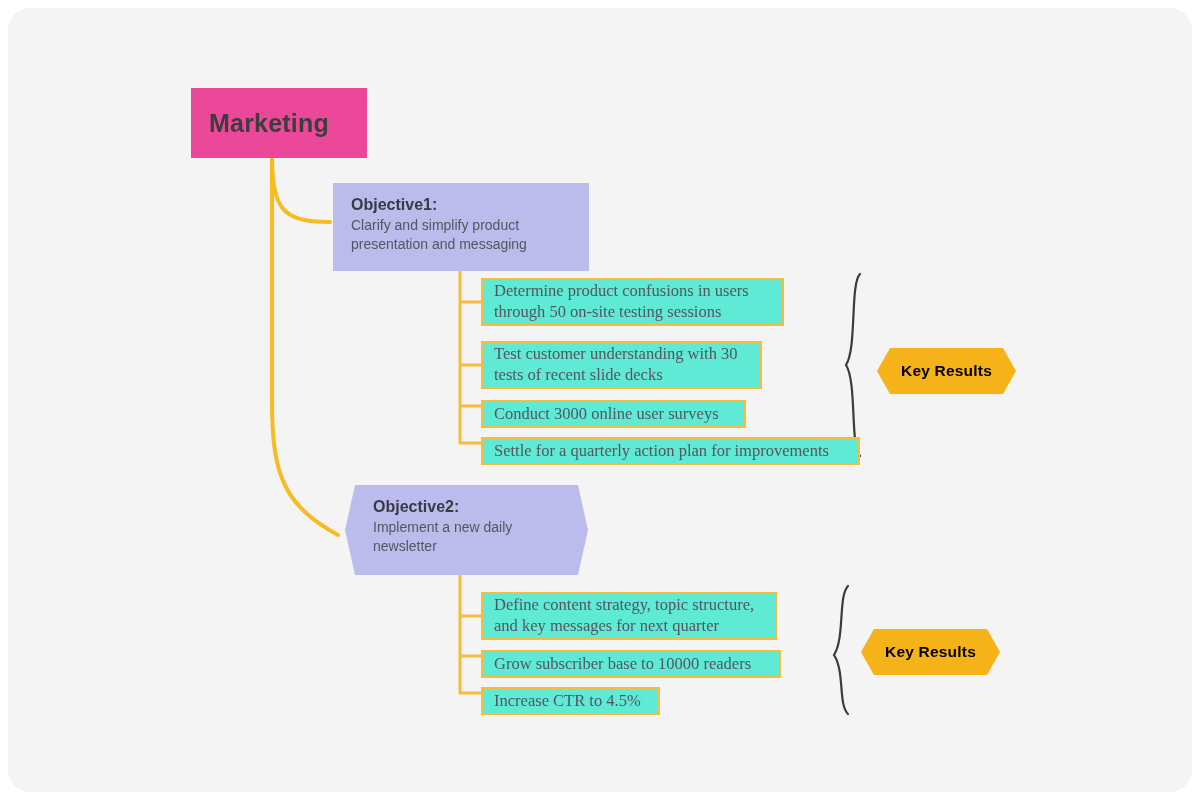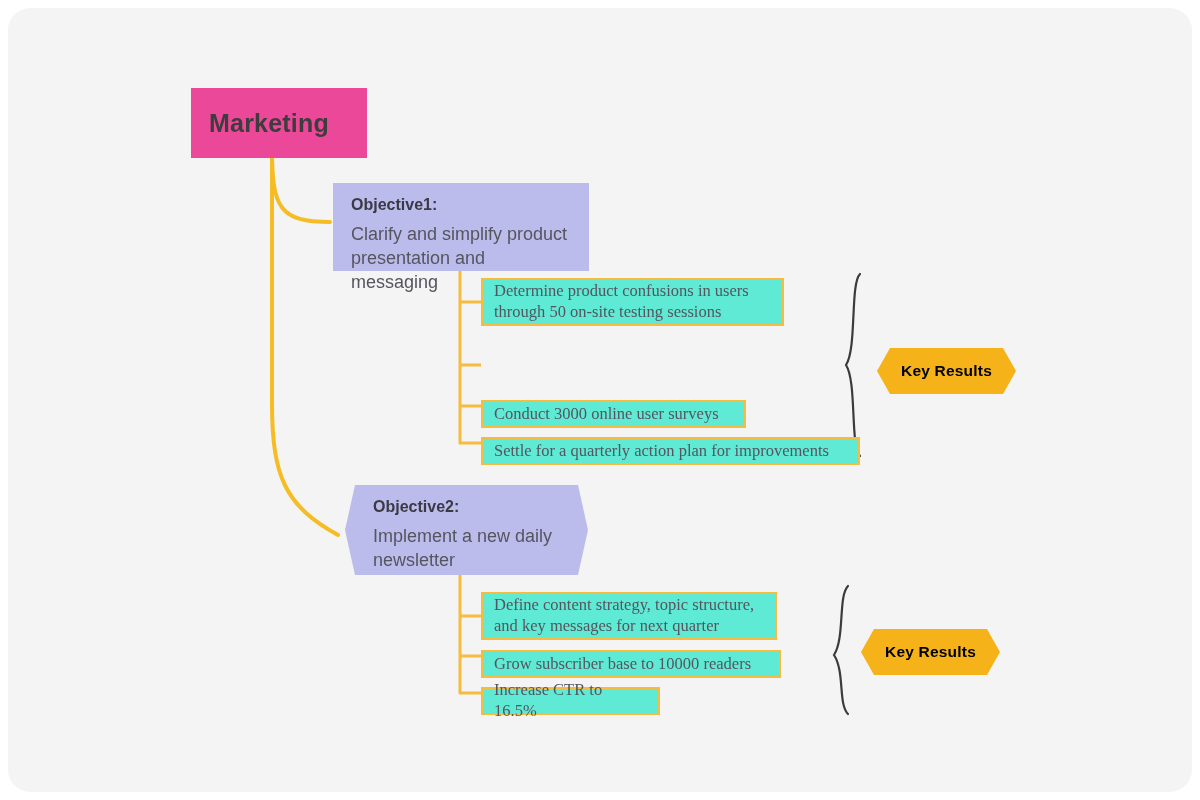--- a/index.html
+++ b/index.html
@@ -77,24 +77,24 @@
     -webkit-clip-path: polygon(10px 0, calc(100% - 10px) 0, 100% 50%, calc(100% - 10px) 100%, 10px 100%, 0 50%);
     clip-path: polygon(10px 0, calc(100% - 10px) 0, 100% 50%, calc(100% - 10px) 100%, 10px 100%, 0 50%);
   }
   .obj-title {
     font-size: 16px;
     font-weight: bold;
     color: #3a3a44;
     line-height: 1.28;
   }
   .obj-desc {
-    font-size: 18px;
+    font-size: 14px;
     color: #55555f;
     line-height: 1.32;
-    margin-top: 8px;
+    margin-top: 1px;
   }
 
   
   .kr {
     position: absolute;
     box-sizing: border-box;
     background: #5eead4;
     border: 2px solid #f6bc3f;
     font-family: "Liberation Serif", serif;
     font-size: 16.5px;
@@ -151,33 +151,34 @@
   <div class="node root-node">
     <span class="root-label">Marketing</span>
   </div>
 
   <div class="node obj-node obj-rect">
     <div class="obj-title">Objective1:</div>
     <div class="obj-desc">Clarify and simplify product presentation and messaging</div>
   </div>
 
   <div class="kr" style="left:473px; top:270px; width:303px; height:48px;">Determine product confusions in users through 50 on-site testing sessions</div>
+  <div class="kr" style="left:473px; top:333px; width:281px; height:48px;">Test customer understanding with 30 tests of recent slide decks</div>
   <div class="kr" style="left:473px; top:392px; width:265px; height:28px;">Conduct 3000 online user surveys</div>
   <div class="kr" style="left:473px; top:429px; width:379px; height:28px;">Settle for a quarterly action plan for improvements</div>
 
   <div class="badge" style="left:869px; top:340px; width:139px;">
     <span>Key Results</span>
   </div>
 
   <div class="node obj-node obj-hex">
     <div class="obj-title">Objective2:</div>
     <div class="obj-desc">Implement a new daily newsletter</div>
   </div>
 
   <div class="kr" style="left:473px; top:584px; width:296px; height:48px;">Define content strategy, topic structure, and key messages for next quarter</div>
   <div class="kr" style="left:473px; top:642px; width:300px; height:28px;">Grow subscriber base to 10000 readers</div>
-  <div class="kr" style="left:473px; top:679px; width:179px; height:28px;">Increase CTR to 16.5%</div>
+  <div class="kr" style="left:473px; top:679px; width:179px; height:28px;">Increase CTR to 4.5%</div>
 
   <div class="badge" style="left:853px; top:621px; width:139px;">
     <span>Key Results</span>
   </div>
 
 </div>
 
 </body></html>

